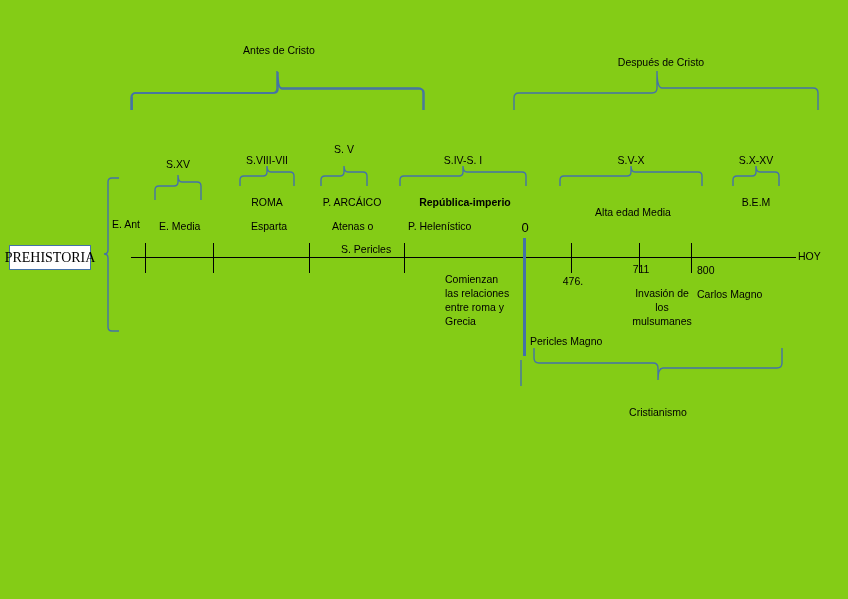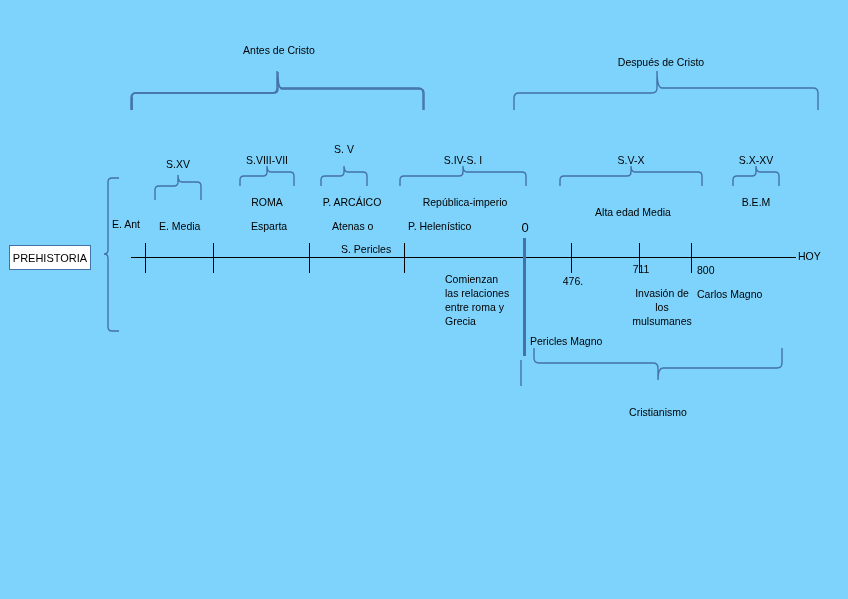--- a/index.html
+++ b/index.html
@@ -4,46 +4,47 @@
 <style>
   html, body {
     margin: 0;
     padding: 0;
     background: #ffffff;
   }
   #canvas {
     position: relative;
     width: 848px;
     height: 599px;
-    background: #7dd3fc;
+    background: #84cc16;
     font-family: "Liberation Sans", sans-serif;
     color: #000000;
     overflow: hidden;
   }
   .lbl {
     position: absolute;
     font-size: 10.5px;
     line-height: 14px;
     color: #000000;
     white-space: pre-line;
   }
   .lbl.c { text-align: center; }
   .lbl.l { text-align: left; }
   .box {
     position: absolute;
     border: 1.3px solid #4472a8;
     background: #ffffff;
-    font-size: 11px;
+    font-size: 14px;
     line-height: 14px;
     color: #000000;
     display: flex;
     align-items: center;
     justify-content: center;
     text-align: center;
     white-space: pre-line;
+    font-family: Liberation Serif, serif;
   }
   svg#overlay {
     position: absolute;
     left: 0; top: 0;
     width: 848px;
     height: 599px;
     pointer-events: none;
   }
   .axis {
     position: absolute;
@@ -112,21 +113,21 @@
 
   <div class="lbl c" style="left:148px; top:157px; width:60px;">S.XV</div>
   <div class="lbl c" style="left:232px; top:153px; width:70px;">S.VIII-VII</div>
   <div class="lbl c" style="left:314px; top:142px; width:60px;">S. V</div>
   <div class="lbl c" style="left:433px; top:153px; width:60px;">S.IV-S. I</div>
   <div class="lbl c" style="left:601px; top:153px; width:60px;">S.V-X</div>
   <div class="lbl c" style="left:726px; top:153px; width:60px;">S.X-XV</div>
 
   <div class="lbl c" style="left:237px; top:195px; width:60px;">ROMA</div>
   <div class="lbl c" style="left:312px; top:195px; width:80px;">P. ARCÁICO</div>
-  <div class="lbl c" style="left:410px; top:195px; width:110px;">República-imperio</div>
+  <div class="lbl c" style="left:410px; top:195px; width:110px;font-weight:bold;">República-imperio</div>
   <div class="lbl c" style="left:578px; top:195px; width:110px;margin-top:10px;">Alta edad Media</div>
   <div class="lbl c" style="left:726px; top:195px; width:60px;">B.E.M</div>
 
   <div class="lbl l" style="left:112px; top:217px; width:50px;">E. Ant</div>
   <div class="lbl l" style="left:159px; top:219px; width:60px;">E. Media</div>
   <div class="lbl l" style="left:251px; top:219px; width:60px;">Esparta</div>
   <div class="lbl l" style="left:332px; top:219px; width:70px;">Atenas o</div>
   <div class="lbl l" style="left:341px; top:242px; width:70px;">S. Pericles</div>
   <div class="lbl l" style="left:408px; top:219px; width:90px;">P. Helenístico</div>
 

